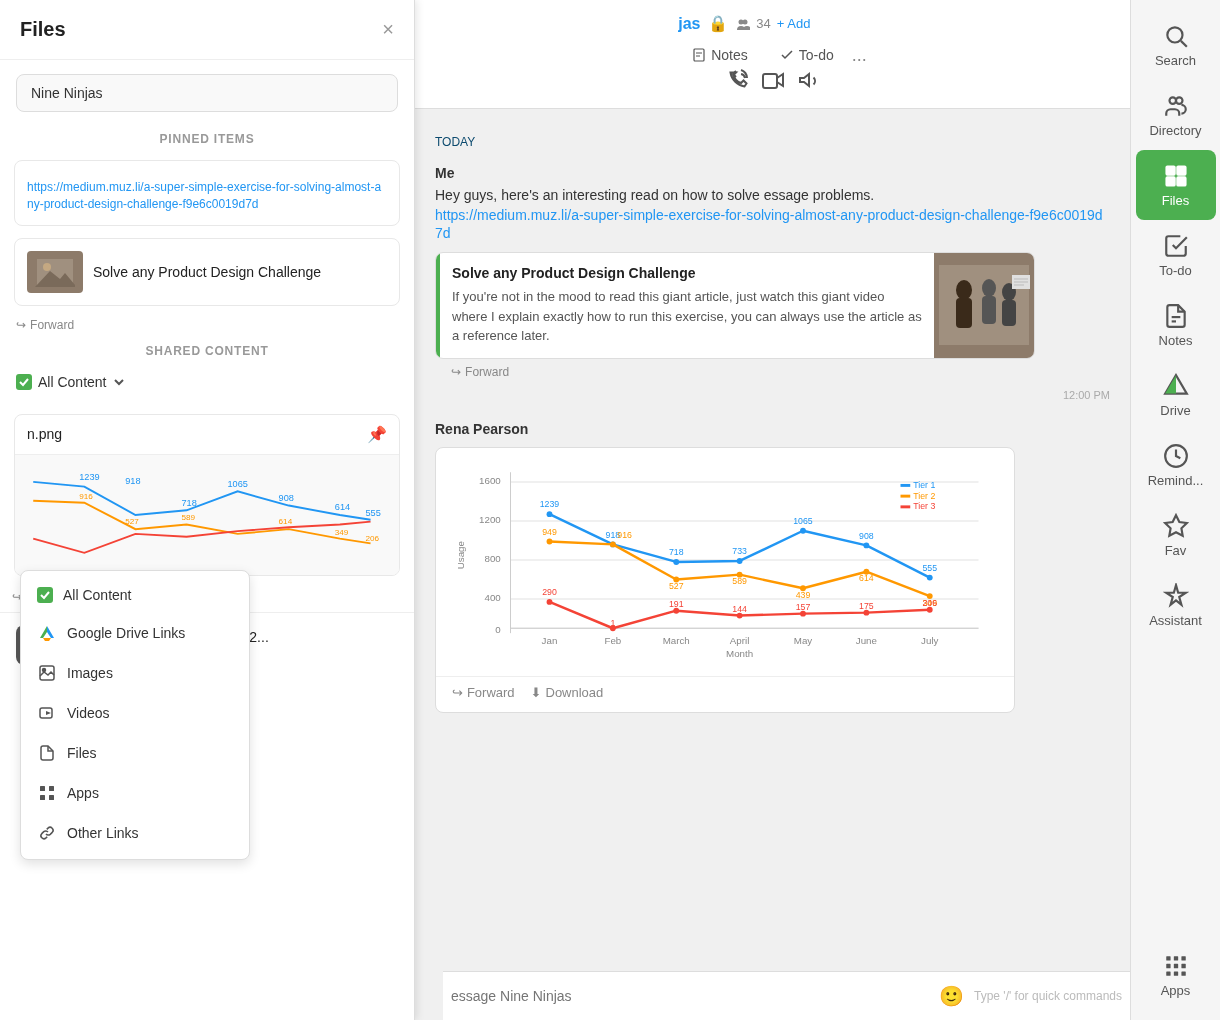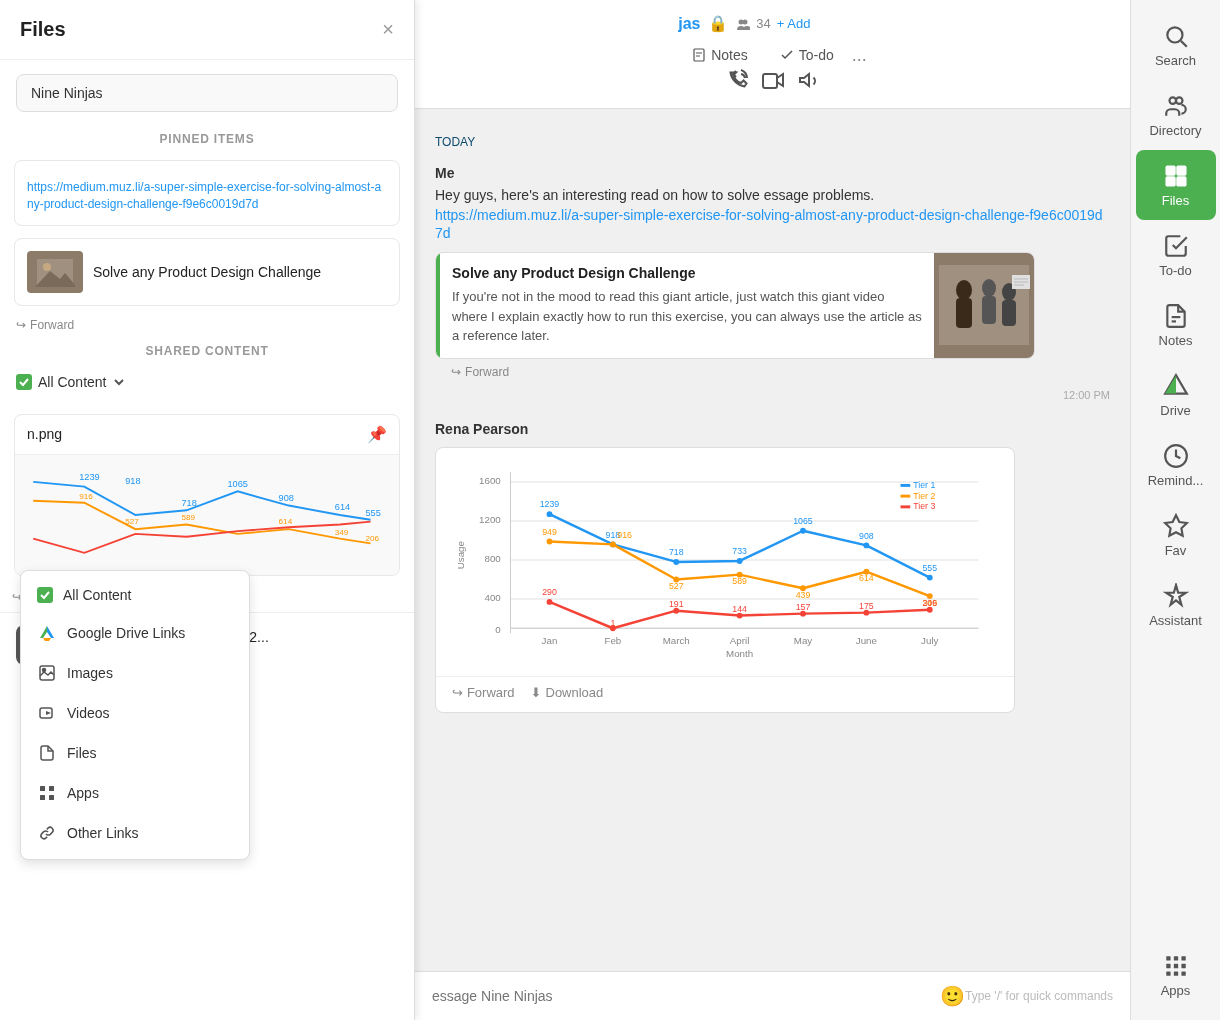--- a/index.html
+++ b/index.html
@@ -177,22 +177,22 @@
 
     .chart-card {
       background: white; border: 1px solid #ddd; border-radius: 8px;
       overflow: hidden; max-width: 580px; margin-top: 10px;
     }
     .chart-inner { padding: 12px 16px; }
     .chart-actions { display: flex; gap: 16px; padding: 8px 16px 12px; border-top: 1px solid #eee; }
     .chart-action { background: none; border: none; cursor: pointer; color: #888; font-size: 13px; display: flex; align-items: center; gap: 4px; }
 
     .message-input-area {
-      background: white; border-top: 1px solid #ddd; padding: 12px 17px;
-      display: flex; align-items: center; 
+      background: white; border-top: 1px solid #ddd; padding: 12px 8px;
+      display: flex; align-items: center; gap: 10px; margin-left: 28px;
     }
     .message-input {
       flex: 1; border: none; outline: none; font-size: 14px; color: #999;
       background: transparent;
     }
     .emoji-btn { background: none; border: none; cursor: pointer; color: #aaa; font-size: 20px; }
     .quick-cmd { font-size: 12px; color: #bbb; }
 
     
     .full-chart { width: 100%; height: 200px; }

